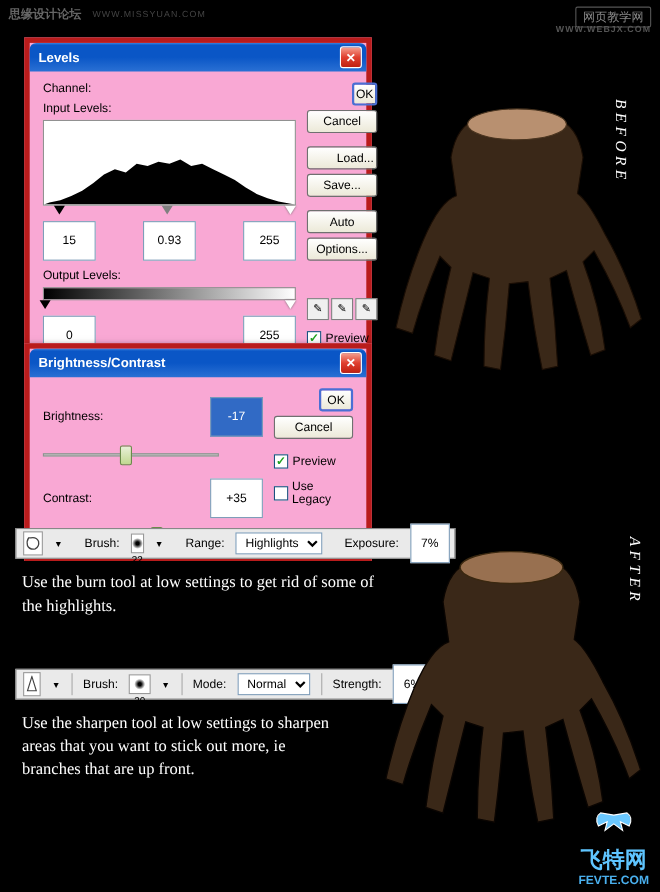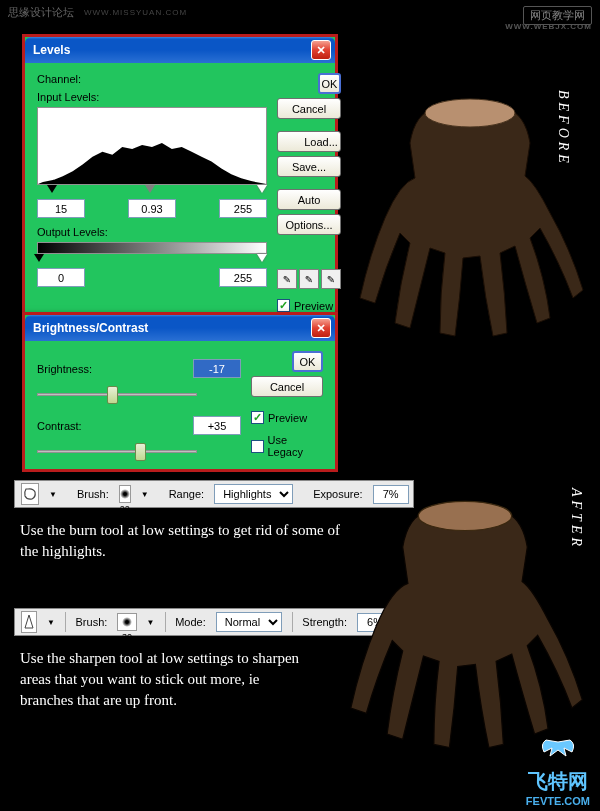--- a/index.html
+++ b/index.html
@@ -1,37 +1,37 @@
 <!DOCTYPE html>
 <html><head>
 <meta charset="utf-8">
 <style>
 * { margin: 0; padding: 0; box-sizing: border-box; font-family: Tahoma, Arial, sans-serif; }
 body { background: #000; width: 600px; height: 811px; position: relative; overflow: hidden; }
 
-.watermark-tl { position: absolute; top: 5px; left: 8px; color: #666; font-size: 11px; font-family: SimHei, sans-serif; }
+.watermark-tl { position: absolute; top: 5px; left: 8px; color: #666; font-size: 11px; font-family: SimHei, sans-serif; font-weight: bold; }
 .watermark-tl2 { position: absolute; top: 8px; left: 84px; color: #444; font-size: 8px; letter-spacing: 1px; }
 .watermark-tr { position: absolute; top: 6px; right: 8px; color: #888; font-size: 11px; font-family: SimHei, sans-serif; border: 1px solid #555; padding: 1px 6px; border-radius: 2px; }
 .watermark-tr2 { position: absolute; top: 22px; right: 8px; color: #555; font-size: 8px; letter-spacing: 1px; font-weight: bold; }
 
-.dialog { position: absolute; background: #22c55e; border: 3px solid #b91c1c; box-shadow: 2px 2px 6px rgba(0,0,0,0.5); }
+.dialog { position: absolute; background: #f9a8d4; border: 5px solid #b91c1c; box-shadow: 2px 2px 6px rgba(0,0,0,0.5); }
 .titlebar { background: linear-gradient(to bottom, #3b84e0 0%, #0a56c6 8%, #0a56c6 50%, #2a70d4 100%); color: #fff; height: 26px; display: flex; align-items: center; padding: 0 4px 0 8px; font-size: 12px; font-weight: bold; border-radius: 6px 6px 0 0; }
 .titlebar-text { flex: 1; }
 .close-btn { width: 20px; height: 20px; background: linear-gradient(to bottom, #f5a090, #e04030, #c02010); border: 1px solid #fff; border-radius: 3px; color: #fff; font-size: 11px; font-weight: bold; display: flex; align-items: center; justify-content: center; cursor: pointer; }
 
 .dialog-body { padding: 10px 12px; display: flex; gap: 10px; }
 .dialog-left { flex: 1; }
 .dialog-right { width: 72px; display: flex; flex-direction: column; gap: 4px; }
 
 .btn { background: linear-gradient(#fff, #ece9d8); border: 1px solid #707070; border-radius: 3px; height: 21px; font-size: 11px; cursor: pointer; display: flex; align-items: center; justify-content: center; }
 .btn-default { border: 2px solid #4a6fd4; margin-left: 41px; }
 
 .label { font-size: 11px; color: #000; }
 .select { background: #fff; border: 1px solid #7f9db9; height: 20px; font-size: 11px; padding: 0 4px; }
-.input-num { background: #fff; border: 1px solid #7f9db9; width: 48px; height: 19px; font-size: 11px; text-align: center; }
+.input-num { background: #fff; border: 1px solid #7f9db9; width: 48px; height: 36px; font-size: 11px; text-align: center; }
 .input-num.selected { background: #316ac5; color: #fff; text-align: center; }
 
 .histogram { background: #fff; border: 1px solid #919191; height: 78px; width: 230px; position: relative; margin-top: 4px; }
 .slider-track { height: 10px; position: relative; width: 230px; }
 .slider-thumb { position: absolute; width: 0; height: 0; border-left: 5px solid transparent; border-right: 5px solid transparent; border-top: 8px solid #000; top: 0; }
 .slider-thumb.gray { border-top-color: #808080; }
 .slider-thumb.white { border-top-color: #fff; filter: drop-shadow(0 0 1px #666); }
 
 .gradient-bar { height: 12px; width: 230px; background: linear-gradient(to right, #000, #fff); border: 1px solid #919191; margin-top: 4px; }
 

